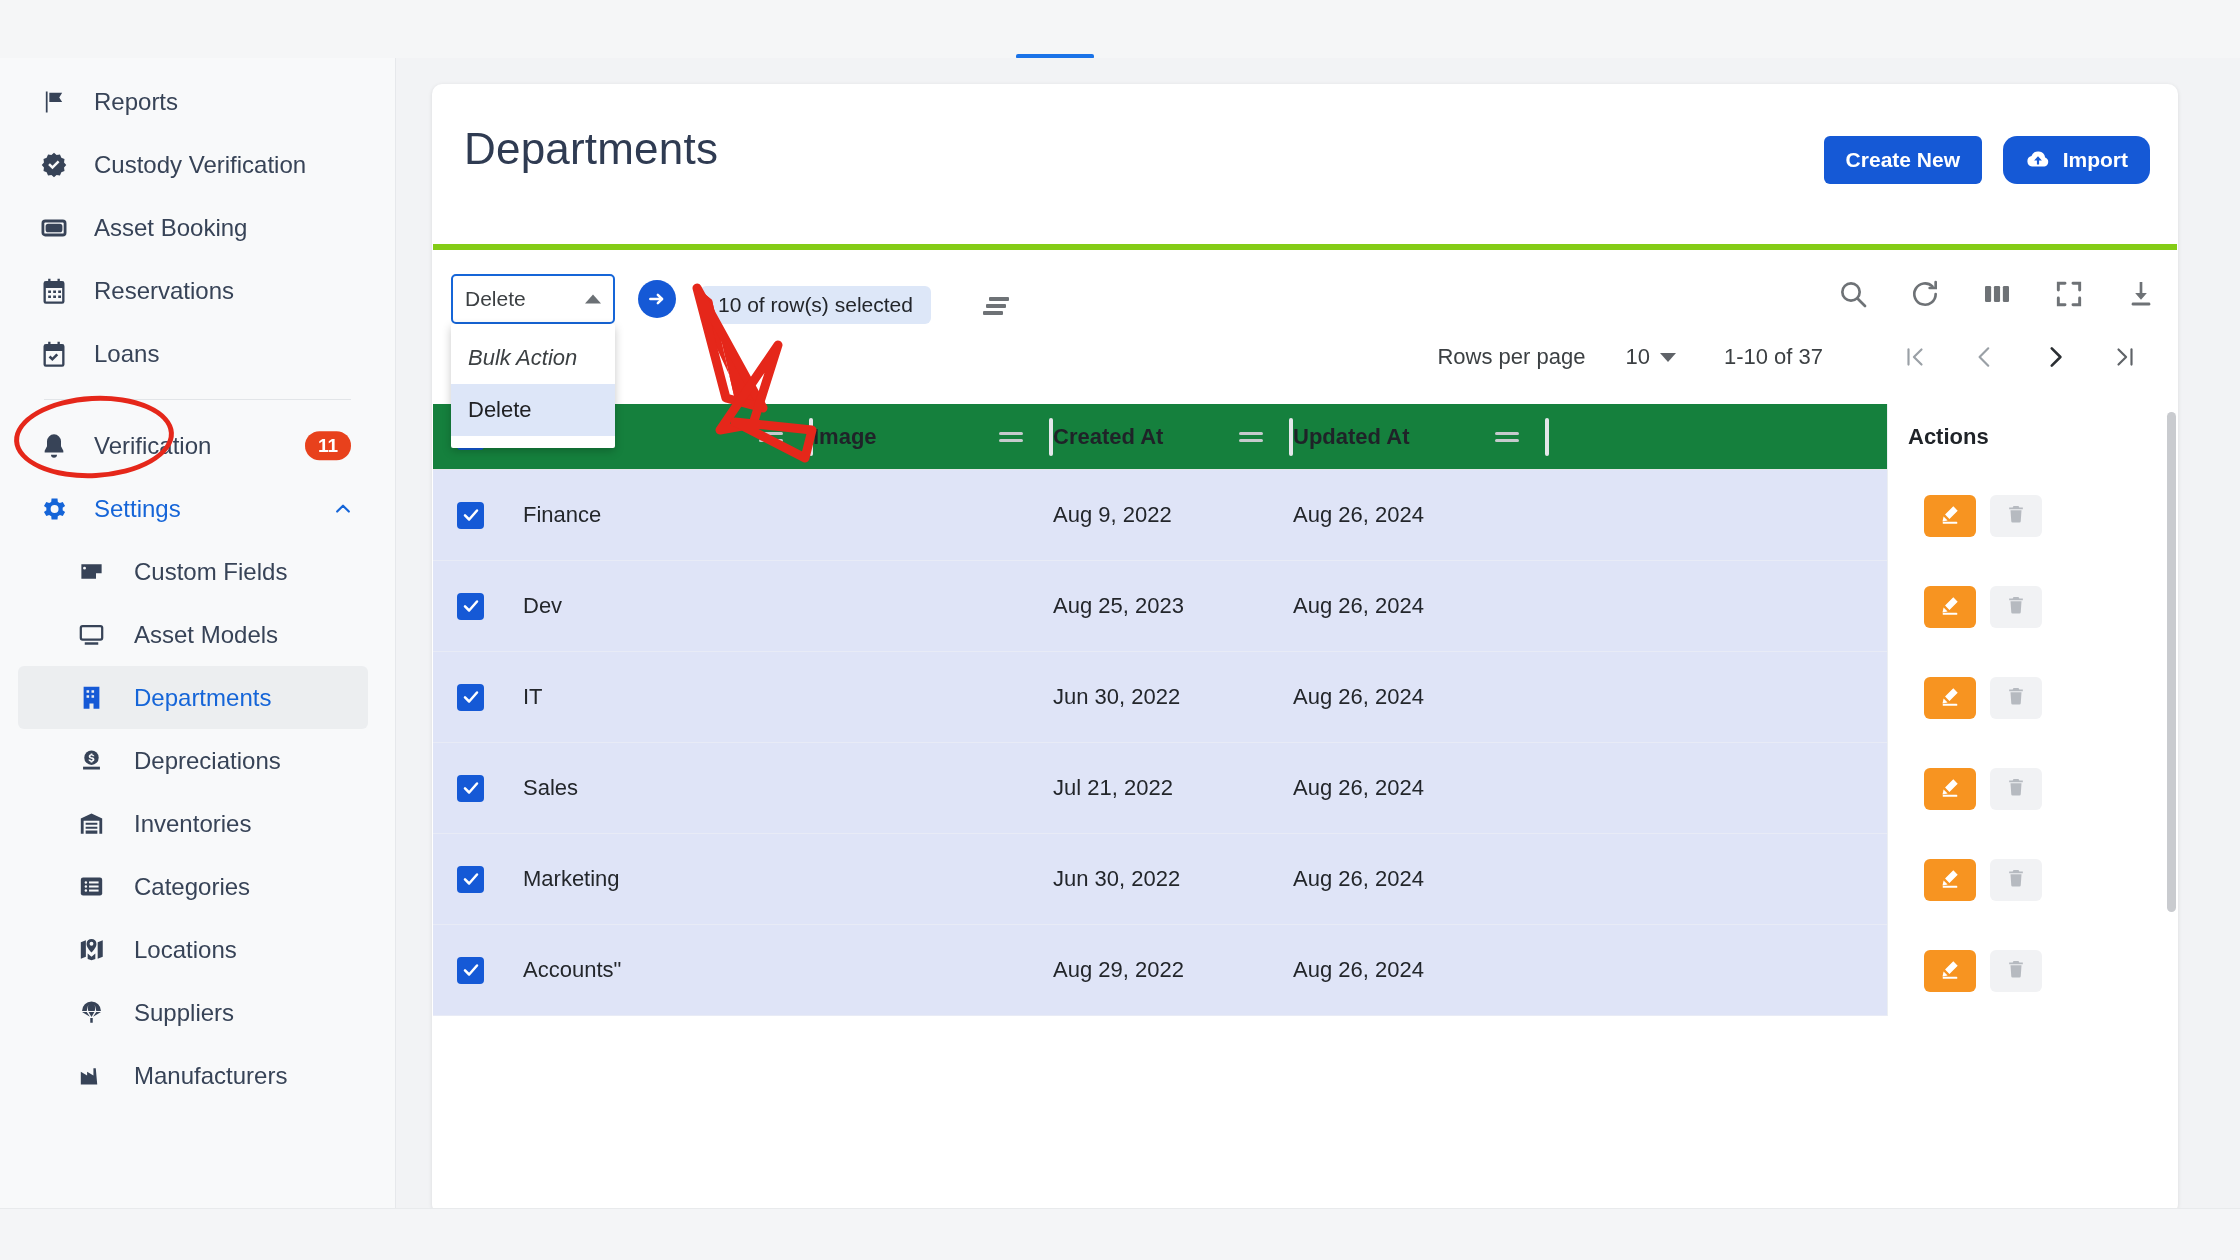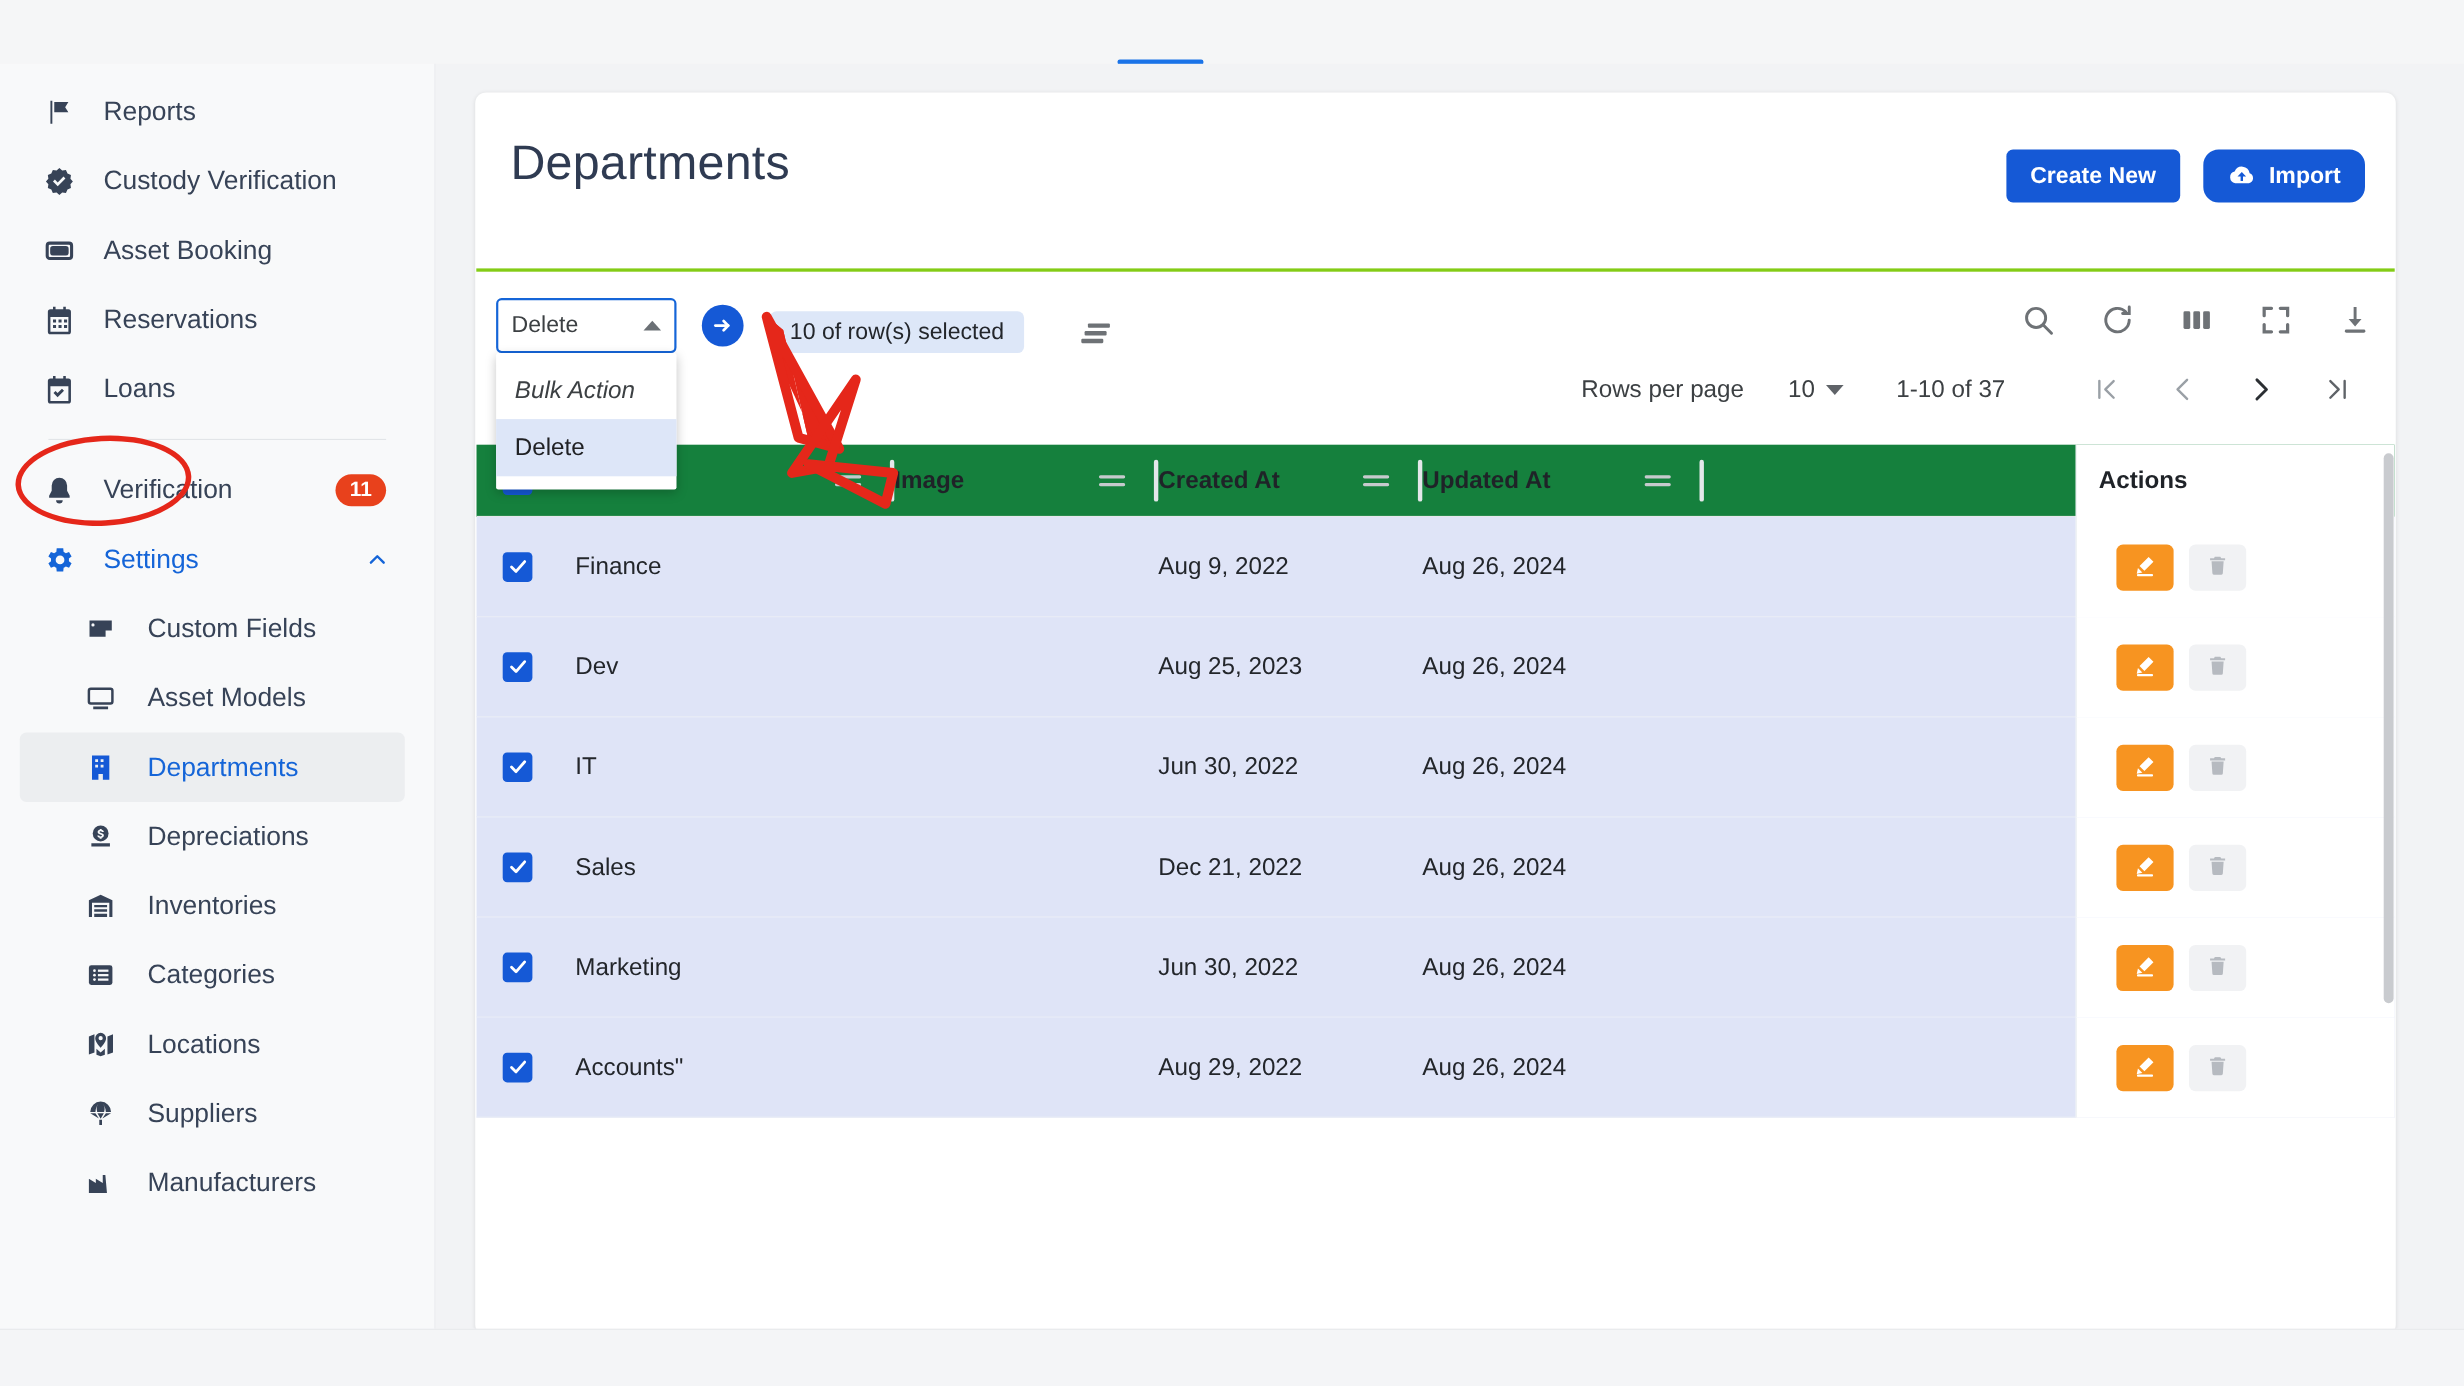--- a/index.html
+++ b/index.html
@@ -116,21 +116,21 @@
     padding: 0 22px;
   }
   #btn-create { right: 196px; top: 52px; }
   #btn-import { right: 28px; top: 52px; border-radius: 14px; }
 
   
   .toolbar-panel {
     position: absolute; left: 1px; top: 160px;
     width: 1744px; height: 160px;
     background: #fff;
-    border-top: 3px solid #84cc16;
+    border-top: 6px solid #84cc16;
   }
   .bulk-select {
     position: absolute; left: 18px; top: 24px;
     width: 164px; height: 50px;
     border: 2px solid #1565d8; border-radius: 5px;
     background: #fff;
     display: flex; align-items: center;
     padding: 0 12px;
     cursor: pointer;
   }
@@ -764,21 +764,21 @@
                   </svg>
                 </span>
               </div>
               <div class="td" style="width: 290px;">
                 <span>Sales</span>
               </div>
               <div class="td" style="width: 240px;">
                 <span></span>
               </div>
               <div class="td" style="width: 240px;">
-                <span>Dec 21, 2022</span>
+                <span>Jul 21, 2022</span>
               </div>
               <div class="td" style="width: 256px;">
                 <span>Aug 26, 2024</span>
               </div>
               <div class="actions-cell">
                 <button class="btn-edit">
                   <span><svg width="22" height="22" viewBox="0 0 24 24" fill="#ffffff">
                       <path d="M15.6 3.6l4.8 4.8-9 9-4.8-4.8 9-9zM5 14.6l4.4 4.4-5.6 1.2 1.2-5.6z"></path>
                       <rect x="4" y="20.5" width="16" height="2.2" rx="1"></rect>
                     </svg></span>

